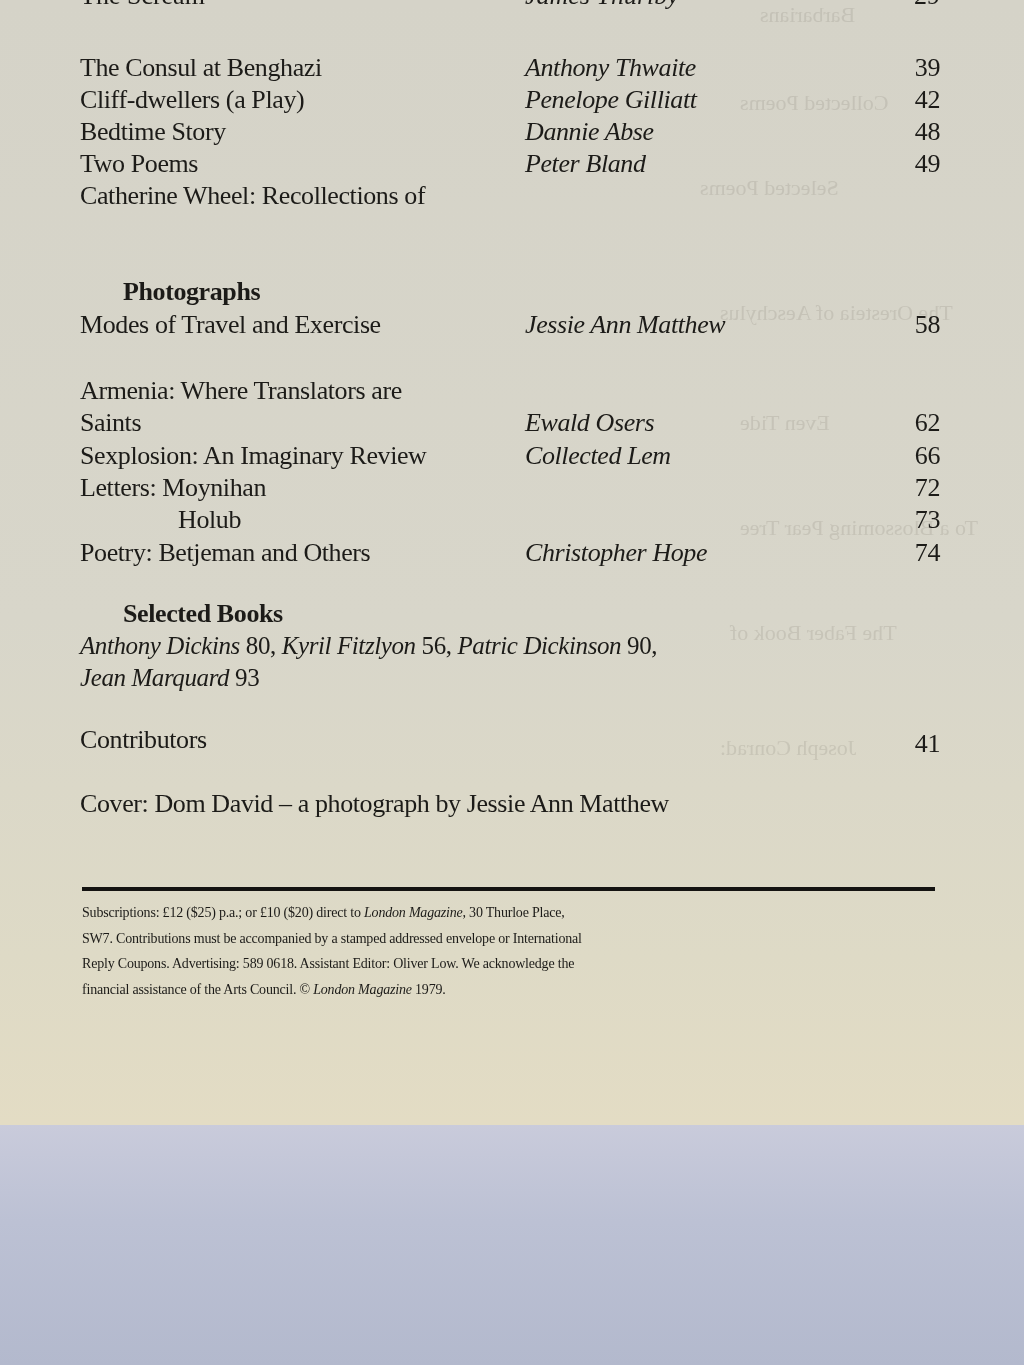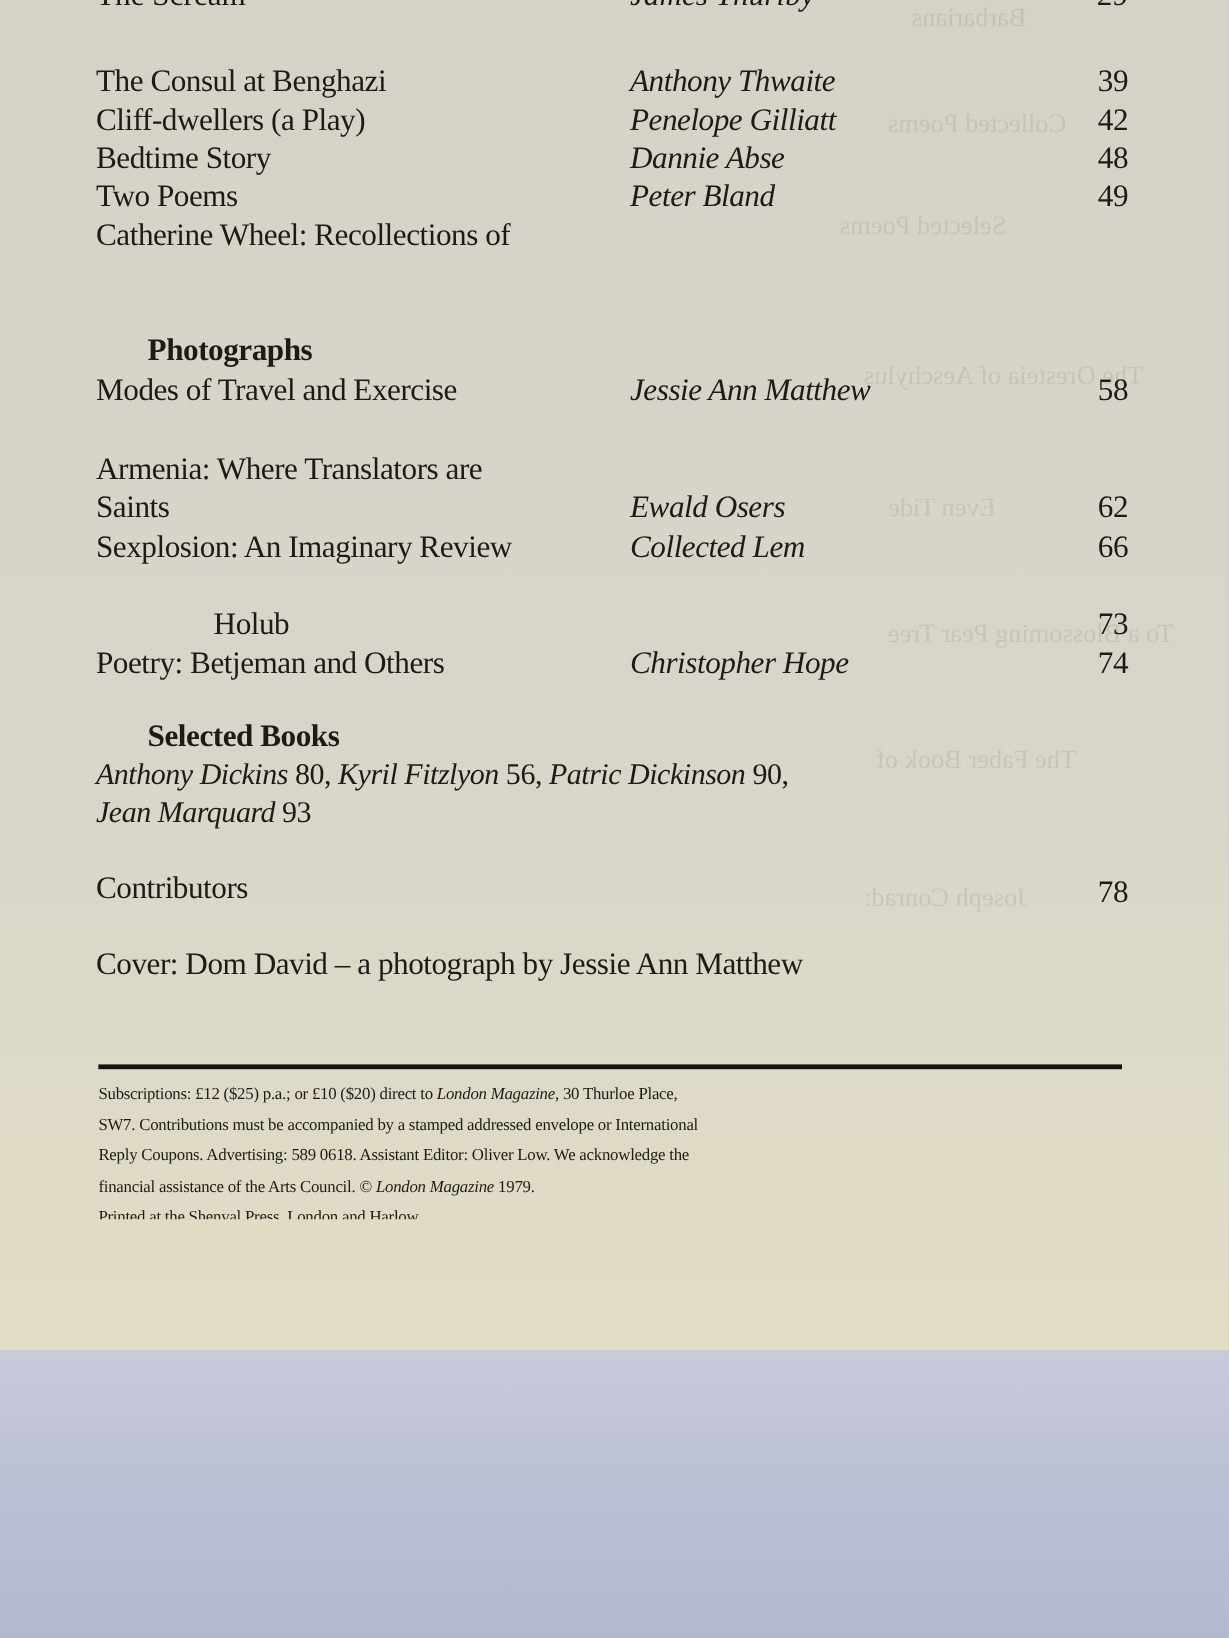--- a/index.html
+++ b/index.html
@@ -176,20 +176,25 @@
   </div>
   <div class="line" style="top:407px;">
     <span class="title">Saints</span>
     <span class="author">Ewald Osers</span>
     <span class="page-num">62</span>
   </div>
   <div class="line" style="top:440px;">
     <span class="title">Sexplosion: An Imaginary Review</span>
     <span class="author">Collected Lem</span>
     <span class="page-num">66</span>
+  </div>
+  <div class="line" style="top:472px;">
+    <span class="title">Letters: Moynihan</span>
+    <span class="author"></span>
+    <span class="page-num">72</span>
   </div>
   <div class="line" style="top:504px;">
     <span class="title indent">Holub</span>
     <span class="author"></span>
     <span class="page-num">73</span>
   </div>
   <div class="line" style="top:537px;">
     <span class="title">Poetry: Betjeman and Others</span>
     <span class="author">Christopher Hope</span>
     <span class="page-num">74</span>
@@ -203,31 +208,30 @@
     <span>56</span><span>, </span>
     <i>Patric Dickinson</i>
     <span>90</span><span>,</span>
     <br>
     <i>Jean Marquard</i>
     <span>93</span>
   </div>
 
   <div class="line" style="top:724px;">
     <span class="title">Contributors</span>
-    <span class="page-num" style="top:4px;">78</span>
+    <span class="page-num" style="top:4px;">41</span>
   </div>
 
   <div class="line" style="top:788px;">
     <span class="title">Cover: Dom David – a photograph by Jessie Ann Matthew</span>
   </div>
 
   <div class="rule"></div>
 
   <div class="footer">
     <p><span>Subscriptions: £12 ($25) p.a.; or £10 ($20) direct to </span><i>London Magazine</i><span>, 30 Thurloe Place,</span></p>
     <p>SW7. Contributions must be accompanied by a stamped addressed envelope or International</p>
     <p>Reply Coupons. Advertising: 589 0618. Assistant Editor: Oliver Low. We acknowledge the</p>
     <p><span>financial assistance of the Arts Council. © </span><i>London Magazine</i><span> 1979.</span></p>
-    <p class="cut-bottom">Printed at the Shenval Press, London and Harlow</p>
   </div>
 </div>
 
 <div class="surface"></div>
 
 </body></html>

